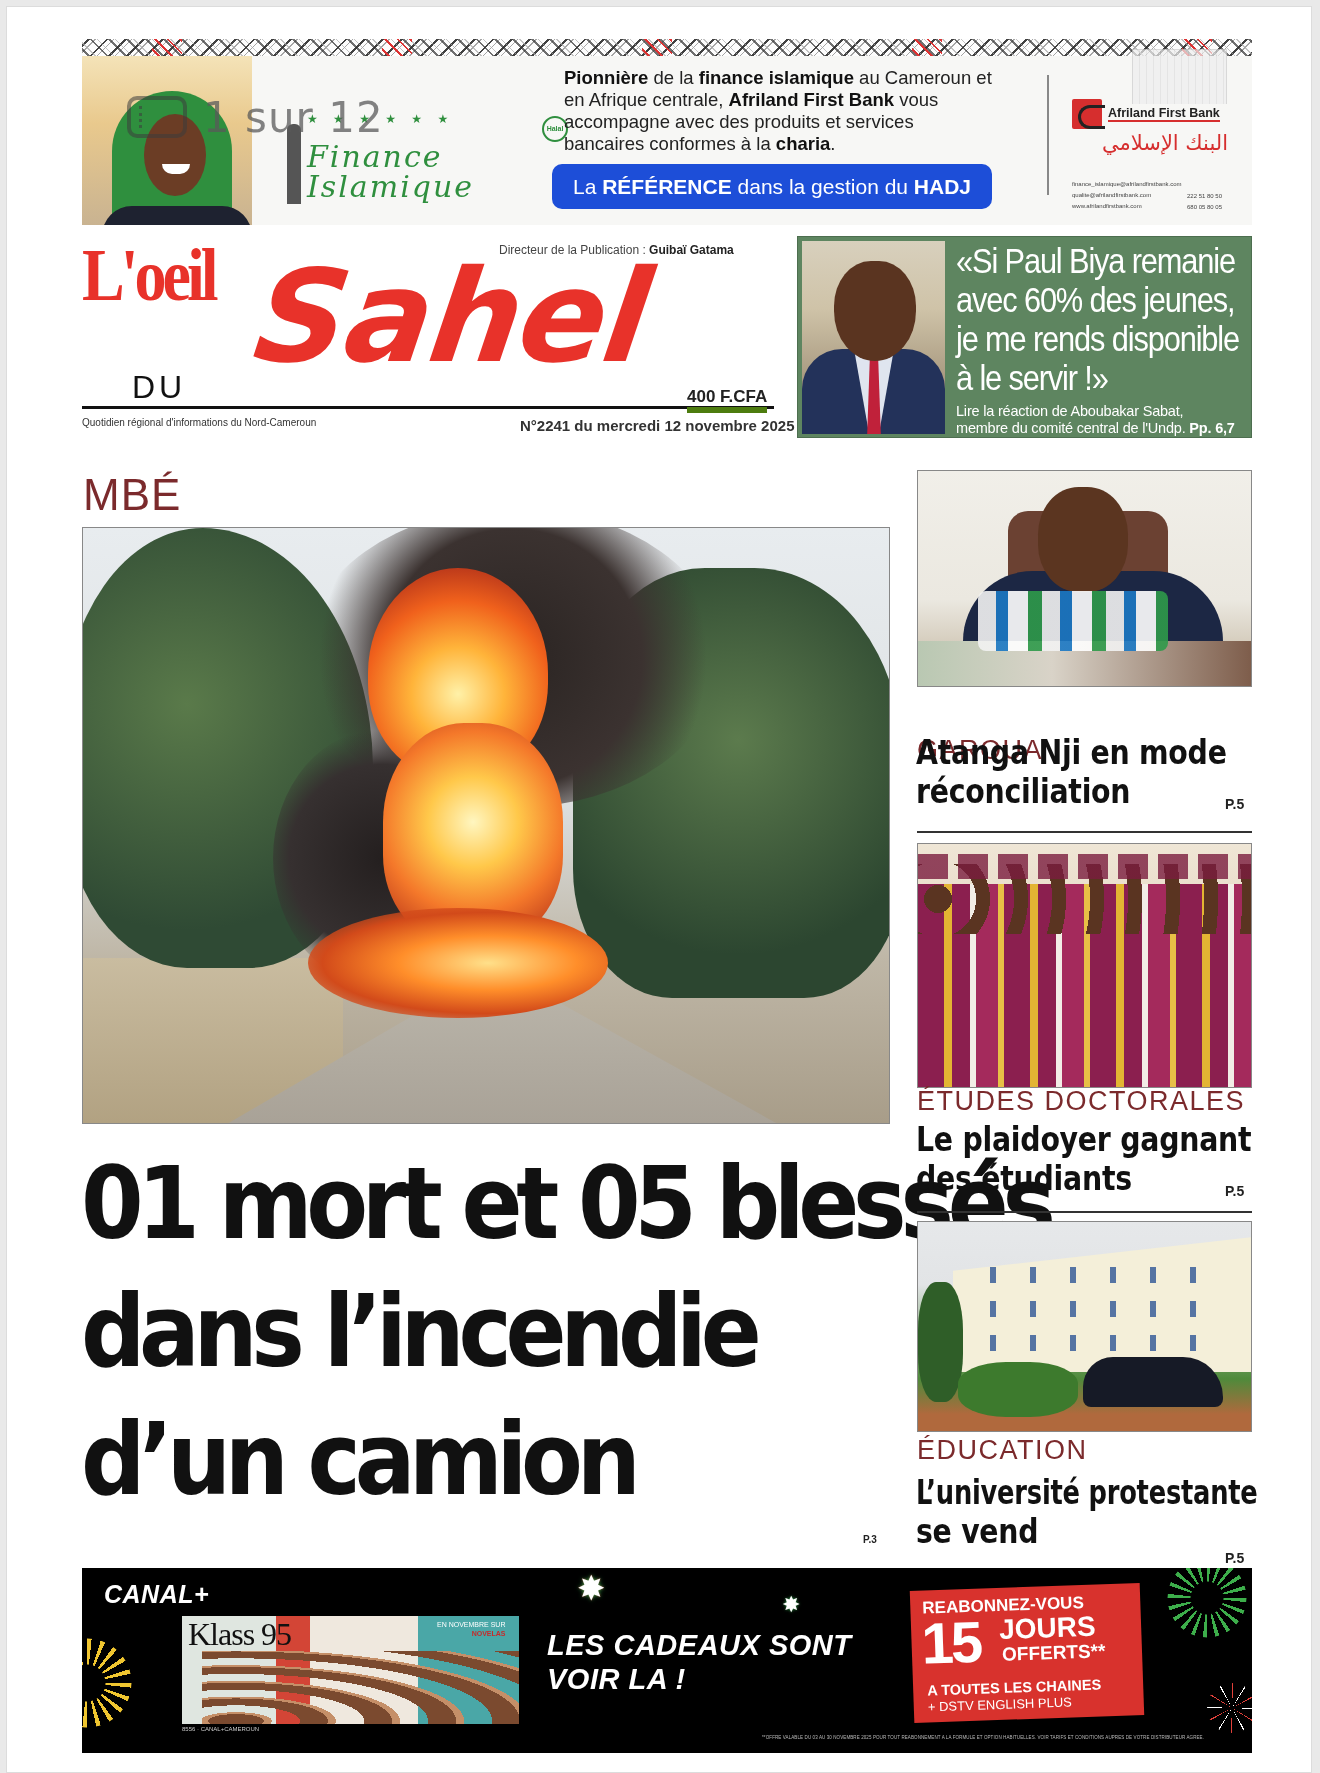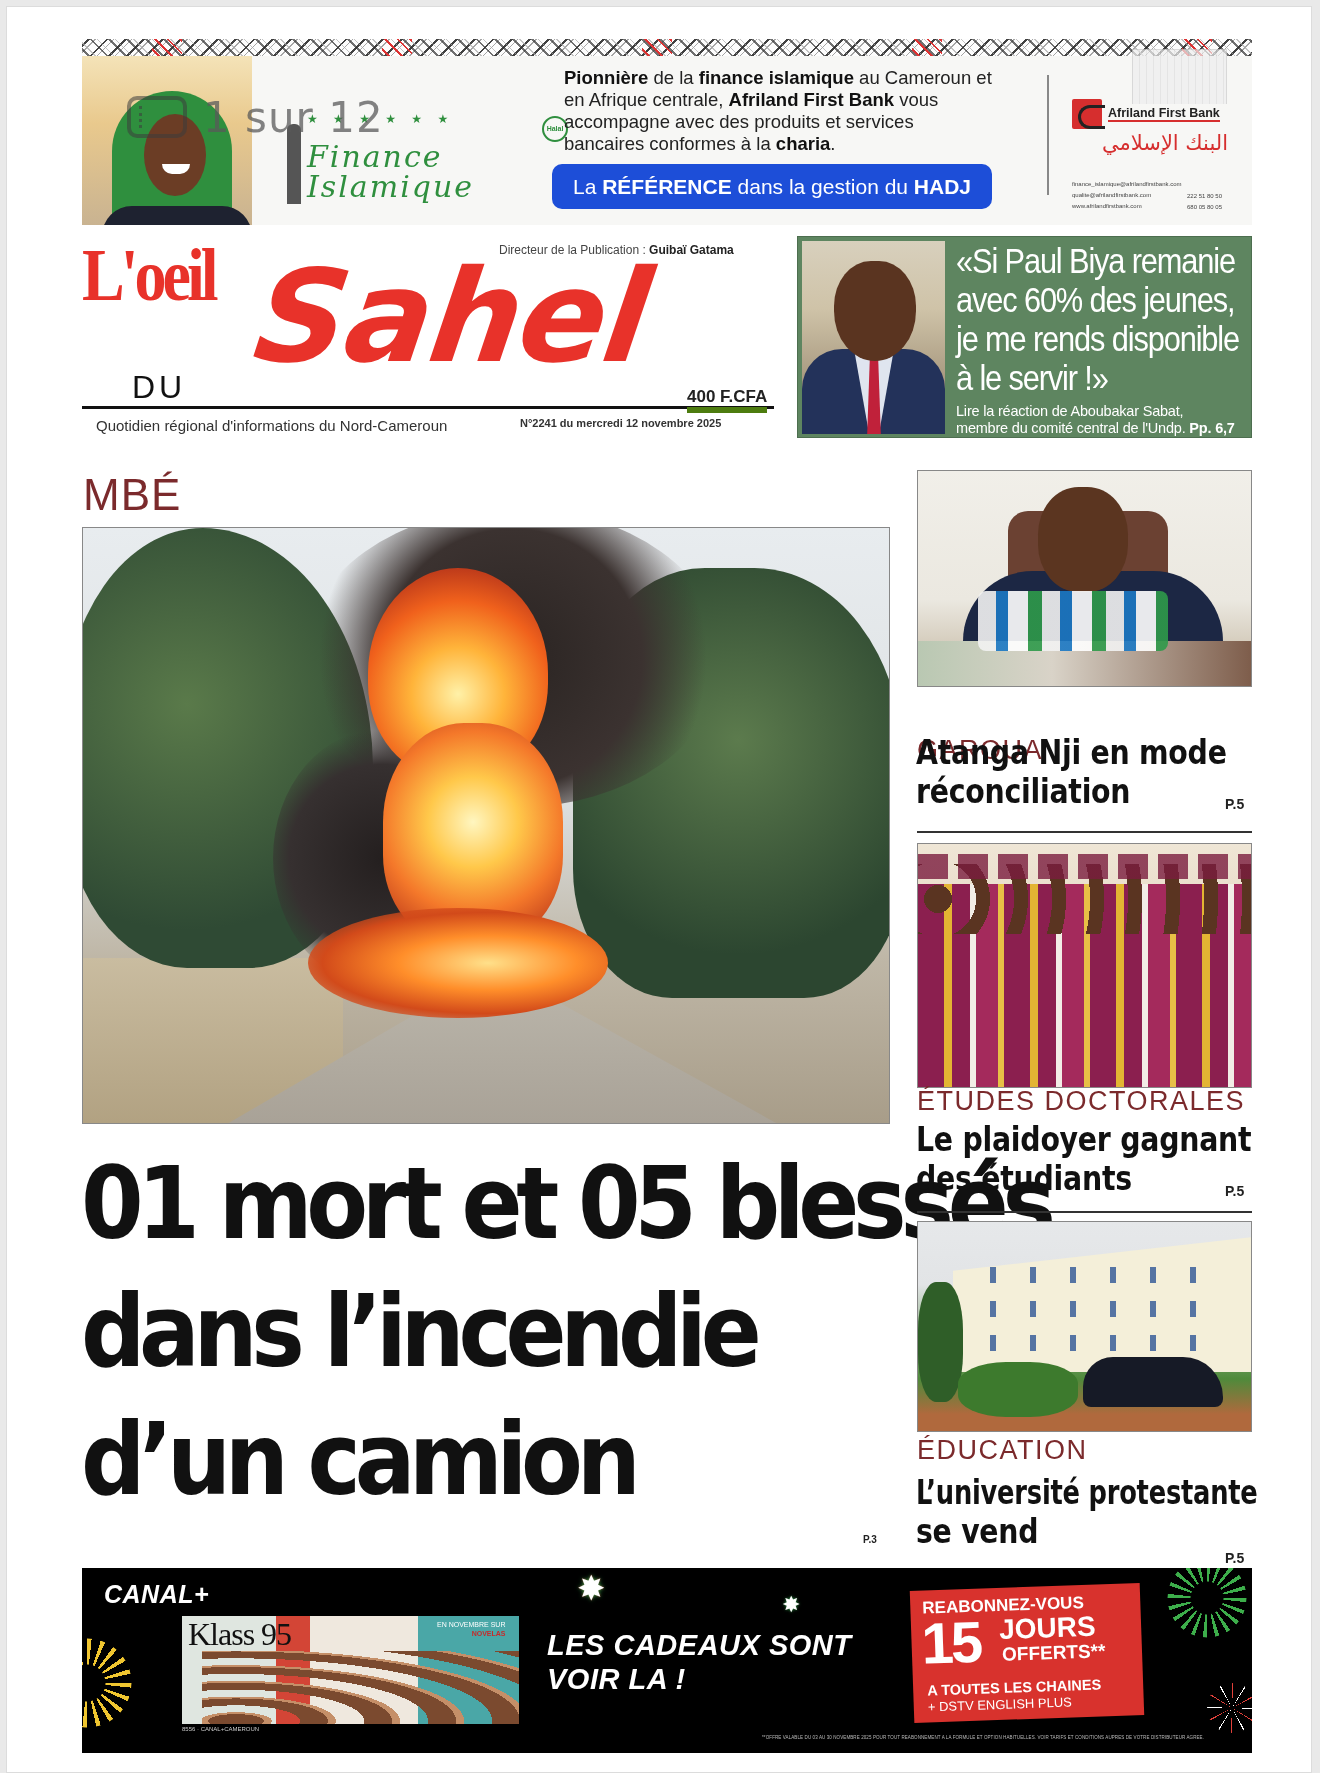--- a/index.html
+++ b/index.html
@@ -52,22 +52,22 @@
   .ov-text { font-size: 42px; color: rgba(90,90,90,.75); font-family: "DejaVu Sans", sans-serif; letter-spacing: 1px; }
 
   
   .director { left: 492px; top: 236px; font-size: 12px; color: #444; font-family: "Liberation Sans Narrow", "Liberation Sans", sans-serif; white-space: nowrap; }
   .director b { color: #222; }
   .logo-loeil { left: 75px; top: 232px; font-family: "Liberation Serif", serif; font-weight: bold; color: #e8322a; font-size: 64px; line-height: 64px; letter-spacing: -4px; transform: scaleY(1.15); transform-origin: top left; }
   .logo-du { left: 125px; top: 318px; font-size: 32px; color: #111; letter-spacing: 4px; margin-top: 44px; }
   .logo-sahel { left: 250px; top: 240px; font-family: "DejaVu Sans", sans-serif; font-weight: bold; font-style: italic; color: #e8322a; font-size: 128px; line-height: 140px; letter-spacing: -2px; transform: skewX(-8deg); }
   .mast-line { left: 75px; top: 399px; width: 692px; height: 3px; background: #111; }
   .price { left: 680px; top: 380px; font-size: 17px; font-weight: bold; color: #222; border-bottom: 6px solid #4d7c0f; }
-  .tagline { left: 75px; top: 410px; font-size: 15px; color: #333; white-space: nowrap; margin-left: 14px; }
-  .issue { left: 513px; top: 410px; font-size: 11px; font-weight: bold; color: #333; white-space: nowrap; }
+  .tagline { left: 75px; top: 410px; font-size: 10px; color: #333; white-space: nowrap; }
+  .issue { left: 513px; top: 410px; font-size: 15px; font-weight: bold; color: #333; white-space: nowrap; }
 
   .quote-box { left: 790px; top: 229px; width: 455px; height: 202px; background: #5e8560; border: 1px solid #4d6e4f; }
   .quote-photo { left: 4px; top: 4px; width: 143px; height: 193px; background: linear-gradient(180deg, #d8d0bd 0%, #cfc3a8 35%, #8b7a62 100%); overflow: hidden; }
   .qp-head { left: 32px; top: 20px; width: 82px; height: 100px; border-radius: 45% 45% 50% 50%; background: #5a3420; }
   .qp-suit { left: 0; top: 108px; width: 143px; height: 90px; background: #23325a; border-radius: 40px 40px 0 0; }
   .qp-shirt { left: 52px; top: 108px; width: 40px; height: 90px; background: #dfe5ef; clip-path: polygon(0 0,100% 0,60% 100%,40% 100%); }
   .qp-tie { left: 65px; top: 118px; width: 14px; height: 80px; background: #c0213a; clip-path: polygon(20% 0,80% 0,100% 100%,0 100%); }
   .quote-text { left: 158px; top: 4px; width: 290px; color: #fff; font-size: 35px; line-height: 39px; font-family: "Liberation Sans Narrow", "Liberation Sans", sans-serif; letter-spacing: -1.3px; transform: scaleX(.88); transform-origin: left top; white-space: nowrap; }
   .quote-sub { left: 158px; top: 166px; color: #fff; font-size: 14.5px; line-height: 17px; white-space: nowrap; letter-spacing: -.2px; }
   .quote-sub b { font-weight: bold; }

